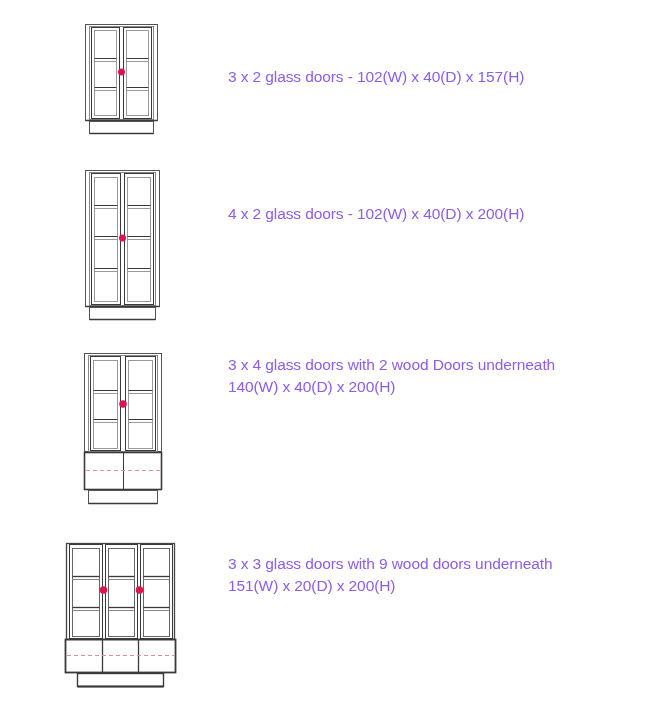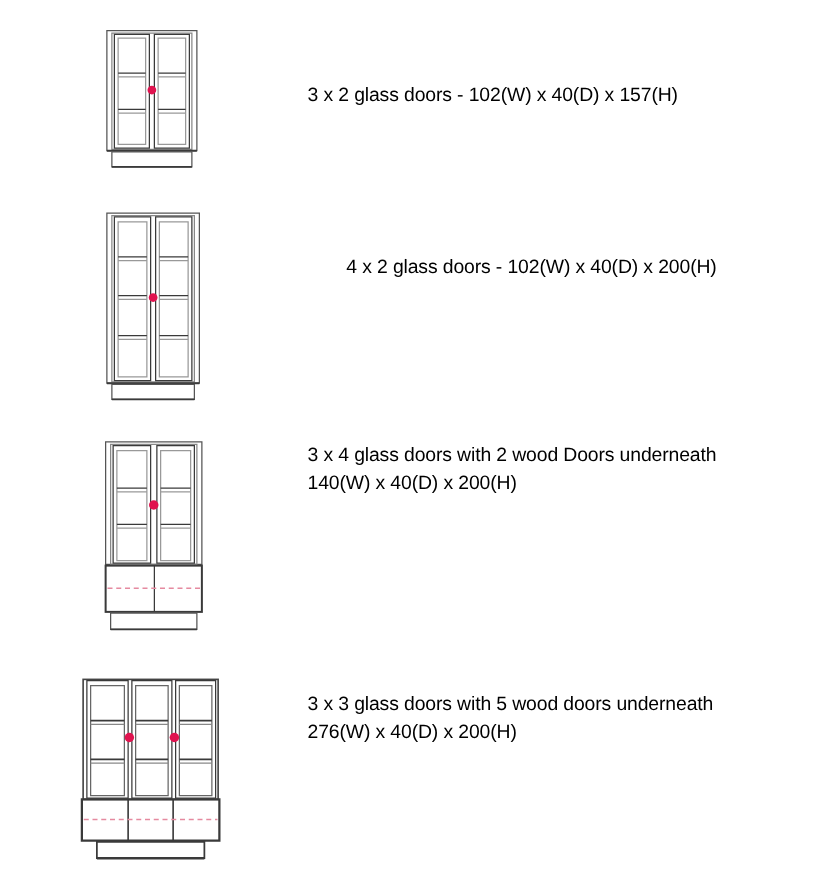--- a/index.html
+++ b/index.html
@@ -1,21 +1,21 @@
 <!DOCTYPE html>
 <html><head>
   <meta charset="utf-8">
   <style>
     html, body { margin: 0; padding: 0; background: #ffffff; }
     body { width: 651px; height: 716px; position: relative; overflow: hidden;
            font-family: "Liberation Sans", "DejaVu Sans", sans-serif; color: #404040; }
     .row { position: absolute; left: 0; width: 651px; }
     .drawing { position: absolute; }
-    .caption { position: absolute; left: 246px; font-size: 15.5px; line-height: 22px;
-               color: #000000; letter-spacing: -0.1px; white-space: nowrap; }
+    .caption { position: absolute; left: 228px; font-size: 15.5px; line-height: 22px;
+               color: #8b5cf6; letter-spacing: -0.1px; white-space: nowrap; }
     svg { display: block; }
   </style>
 </head>
 <body>
 
 <div class="row" style="top:0;">
   <svg class="drawing" style="left:80px; top:18px;" width="86" height="120" viewBox="0 0 86 120">
     <g fill="none" stroke="#3a3a3a" stroke-width="1">
 
       <rect x="5.5" y="6.5" width="72" height="96" stroke="#555"></rect>
@@ -67,21 +67,21 @@
       <line x1="14.5" y1="103.5" x2="37.5" y2="103.5"></line>
         <line x1="14.5" y1="106.5" x2="37.5" y2="106.5" stroke="#999"></line>
       <line x1="47.5" y1="103.5" x2="70.5" y2="103.5"></line>
         <line x1="47.5" y1="106.5" x2="70.5" y2="106.5" stroke="#999"></line>
       <line x1="5.5" y1="141.5" x2="79.5" y2="141.5" stroke-width="1.6"></line>
       <rect x="9.5" y="142.5" width="66" height="12" stroke="#555"></rect>
       <line x1="9.5" y1="154.5" x2="75.5" y2="154.5" stroke-width="1.5"></line>
     </g>
     <circle cx="42.5" cy="73" r="3.5" fill="#e0134f"></circle>
   </svg>
-  <div class="caption" style="top:203px;margin-left:31px;">
+  <div class="caption" style="top:203px;">
     <div>4 x 2 glass doors - 102(W) x 40(D) x 200(H)</div>
   </div>
 </div>
 
 <div class="row" style="top:0;">
   <svg class="drawing" style="left:80px; top:348px;" width="86" height="162" viewBox="0 0 86 162">
     <g fill="none" stroke="#3a3a3a" stroke-width="1">
 
       <rect x="4.5" y="5.5" width="77" height="98" stroke="#555"></rect>
       <rect x="8.5" y="7.5" width="69" height="96" stroke="#888"></rect>
@@ -146,16 +146,16 @@
       <line x1="78.5" y1="101.5" x2="78.5" y2="134.5" stroke-width="1.3"></line>
 
       <rect x="17.5" y="135.5" width="86" height="13" stroke-width="1.4"></rect>
       <line x1="17.5" y1="148.5" x2="103.5" y2="148.5" stroke-width="2"></line>
     </g>
     <line x1="7" y1="117.5" x2="114" y2="117.5" stroke="#e58aa0" stroke-width="1.2" stroke-dasharray="4,3"></line>
     <circle cx="43.5" cy="52" r="3.8" fill="#e0134f"></circle>
     <circle cx="79.5" cy="52" r="3.8" fill="#e0134f"></circle>
   </svg>
   <div class="caption" style="top:553px;">
-    <div>3 x 3 glass doors with 5 wood doors underneath</div>
-    <div>276(W) x 40(D) x 200(H)</div>
+    <div>3 x 3 glass doors with 9 wood doors underneath</div>
+    <div>151(W) x 20(D) x 200(H)</div>
   </div>
 </div>
 
 </body></html>

